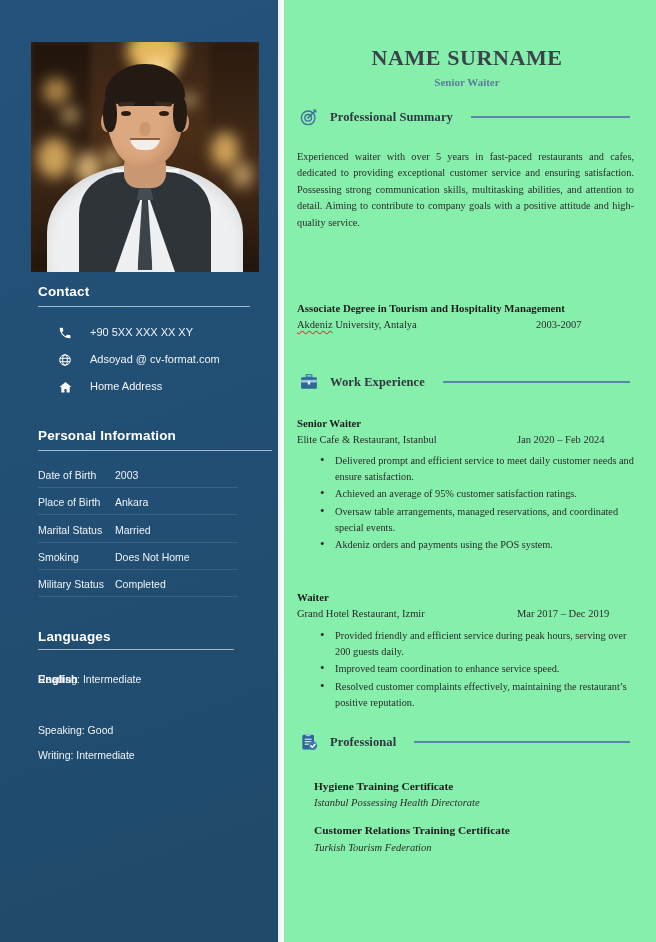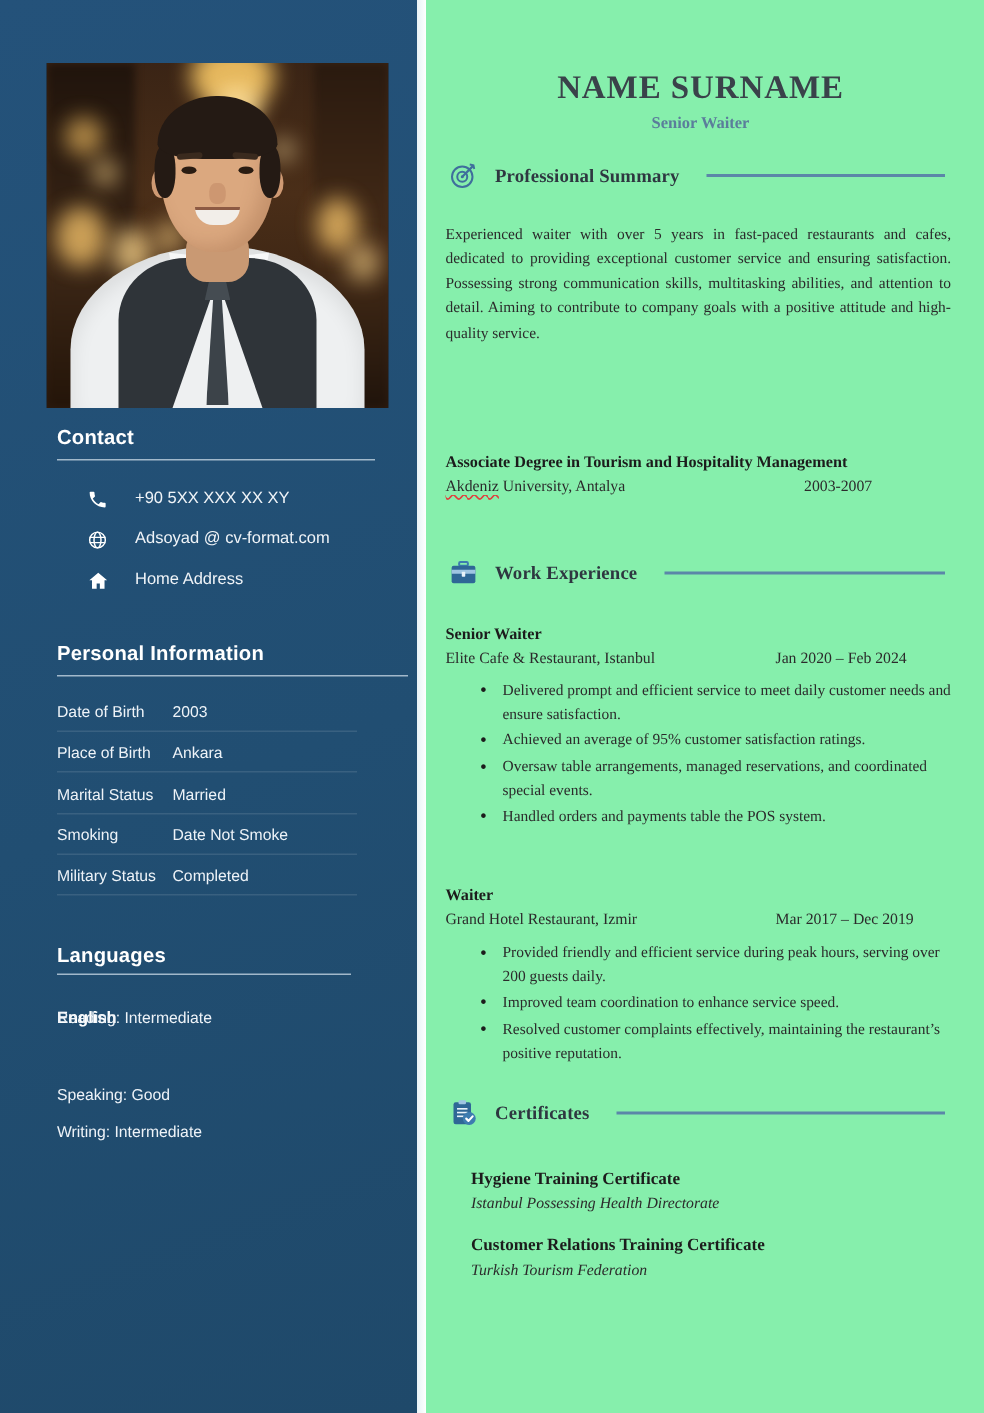--- a/index.html
+++ b/index.html
@@ -487,21 +487,21 @@
     <div class="pi-div" style="top:514px;"></div>
 
     <div class="pi-row" style="top:524px;">
       <span class="pi-label">Marital Status</span>
       <span class="pi-value">Married</span>
     </div>
     <div class="pi-div" style="top:542px;"></div>
 
     <div class="pi-row" style="top:551px;">
       <span class="pi-label">Smoking</span>
-      <span class="pi-value">Date Not Smoke</span>
+      <span class="pi-value">Does Not Home</span>
     </div>
     <div class="pi-div" style="top:569px;"></div>
 
     <div class="pi-row" style="top:578px;">
       <span class="pi-label">Military Status</span>
       <span class="pi-value">Completed</span>
     </div>
     <div class="pi-div" style="top:596px;"></div>
 
     <div class="side-h" style="top:629px;">Languages</div>
@@ -556,21 +556,21 @@
     </div>
 
     <div class="blk-title" style="left:19px; top:417px;">Senior Waiter</div>
     <div class="blk-sub" style="left:19px; top:434px;">Elite Cafe &amp; Restaurant, Istanbul</div>
     <div class="blk-date" style="left:239px; top:434px;">Jan 2020 – Feb 2024</div>
 
     <ul class="bullets" style="left:40px; width:302px; top:453px;">
       <li>Delivered prompt and efficient service to meet daily customer needs and ensure satisfaction.</li>
       <li>Achieved an average of 95% customer satisfaction ratings.</li>
       <li>Oversaw table arrangements, managed reservations, and coordinated special events.</li>
-      <li>Handled orders and payments table the POS system.</li>
+      <li>Akdeniz orders and payments using the POS system.</li>
     </ul>
 
     <div class="blk-title" style="left:19px; top:591px;">Waiter</div>
     <div class="blk-sub" style="left:19px; top:608px;">Grand Hotel Restaurant, Izmir</div>
     <div class="blk-date" style="left:239px; top:608px;">Mar 2017 – Dec 2019</div>
 
     <ul class="bullets" style="left:40px; width:302px; top:628px;">
       <li>Provided friendly and efficient service during peak hours, serving over 200 guests daily.</li>
       <li>Improved team coordination to enhance service speed.</li>
       <li>Resolved customer complaints effectively, maintaining the restaurant’s positive reputation.</li>
@@ -581,21 +581,21 @@
         <svg width="20" height="20" viewBox="0 0 24 24">
           <rect x="4" y="3.4" width="14" height="17.5" rx="1.8" fill="#2f6796"></rect>
           <rect x="8" y="1.8" width="6" height="3.2" rx="1" fill="#9fc5e2"></rect>
           <rect x="6.8" y="8" width="8.4" height="1.3" fill="#e8f2f9"></rect>
           <rect x="6.8" y="11" width="8.4" height="1.3" fill="#e8f2f9"></rect>
           <rect x="6.8" y="14" width="5.4" height="1.3" fill="#e8f2f9"></rect>
           <circle cx="16.6" cy="16.4" r="5.2" fill="#3d7cb0"></circle>
           <path d="M14.2 16.5l1.8 1.8 3.3-3.6" stroke="#ffffff" stroke-width="1.7" fill="none" stroke-linecap="round" stroke-linejoin="round"></path>
         </svg>
       </span>
-      <span class="sec-title">Certificates</span>
+      <span class="sec-title">Professional</span>
       <span class="sec-line"></span>
     </div>
 
     <div class="blk-title" style="left:36px; top:780px; font-size:11.4px;">Hygiene Training Certificate</div>
     <div class="blk-italic" style="left:36px; top:797px;">Istanbul Possessing Health Directorate</div>
 
     <div class="blk-title" style="left:36px; top:824px; font-size:11.4px;">Customer Relations Training Certificate</div>
     <div class="blk-italic" style="left:36px; top:842px;">Turkish Tourism Federation</div>
   </div>
 </div>

